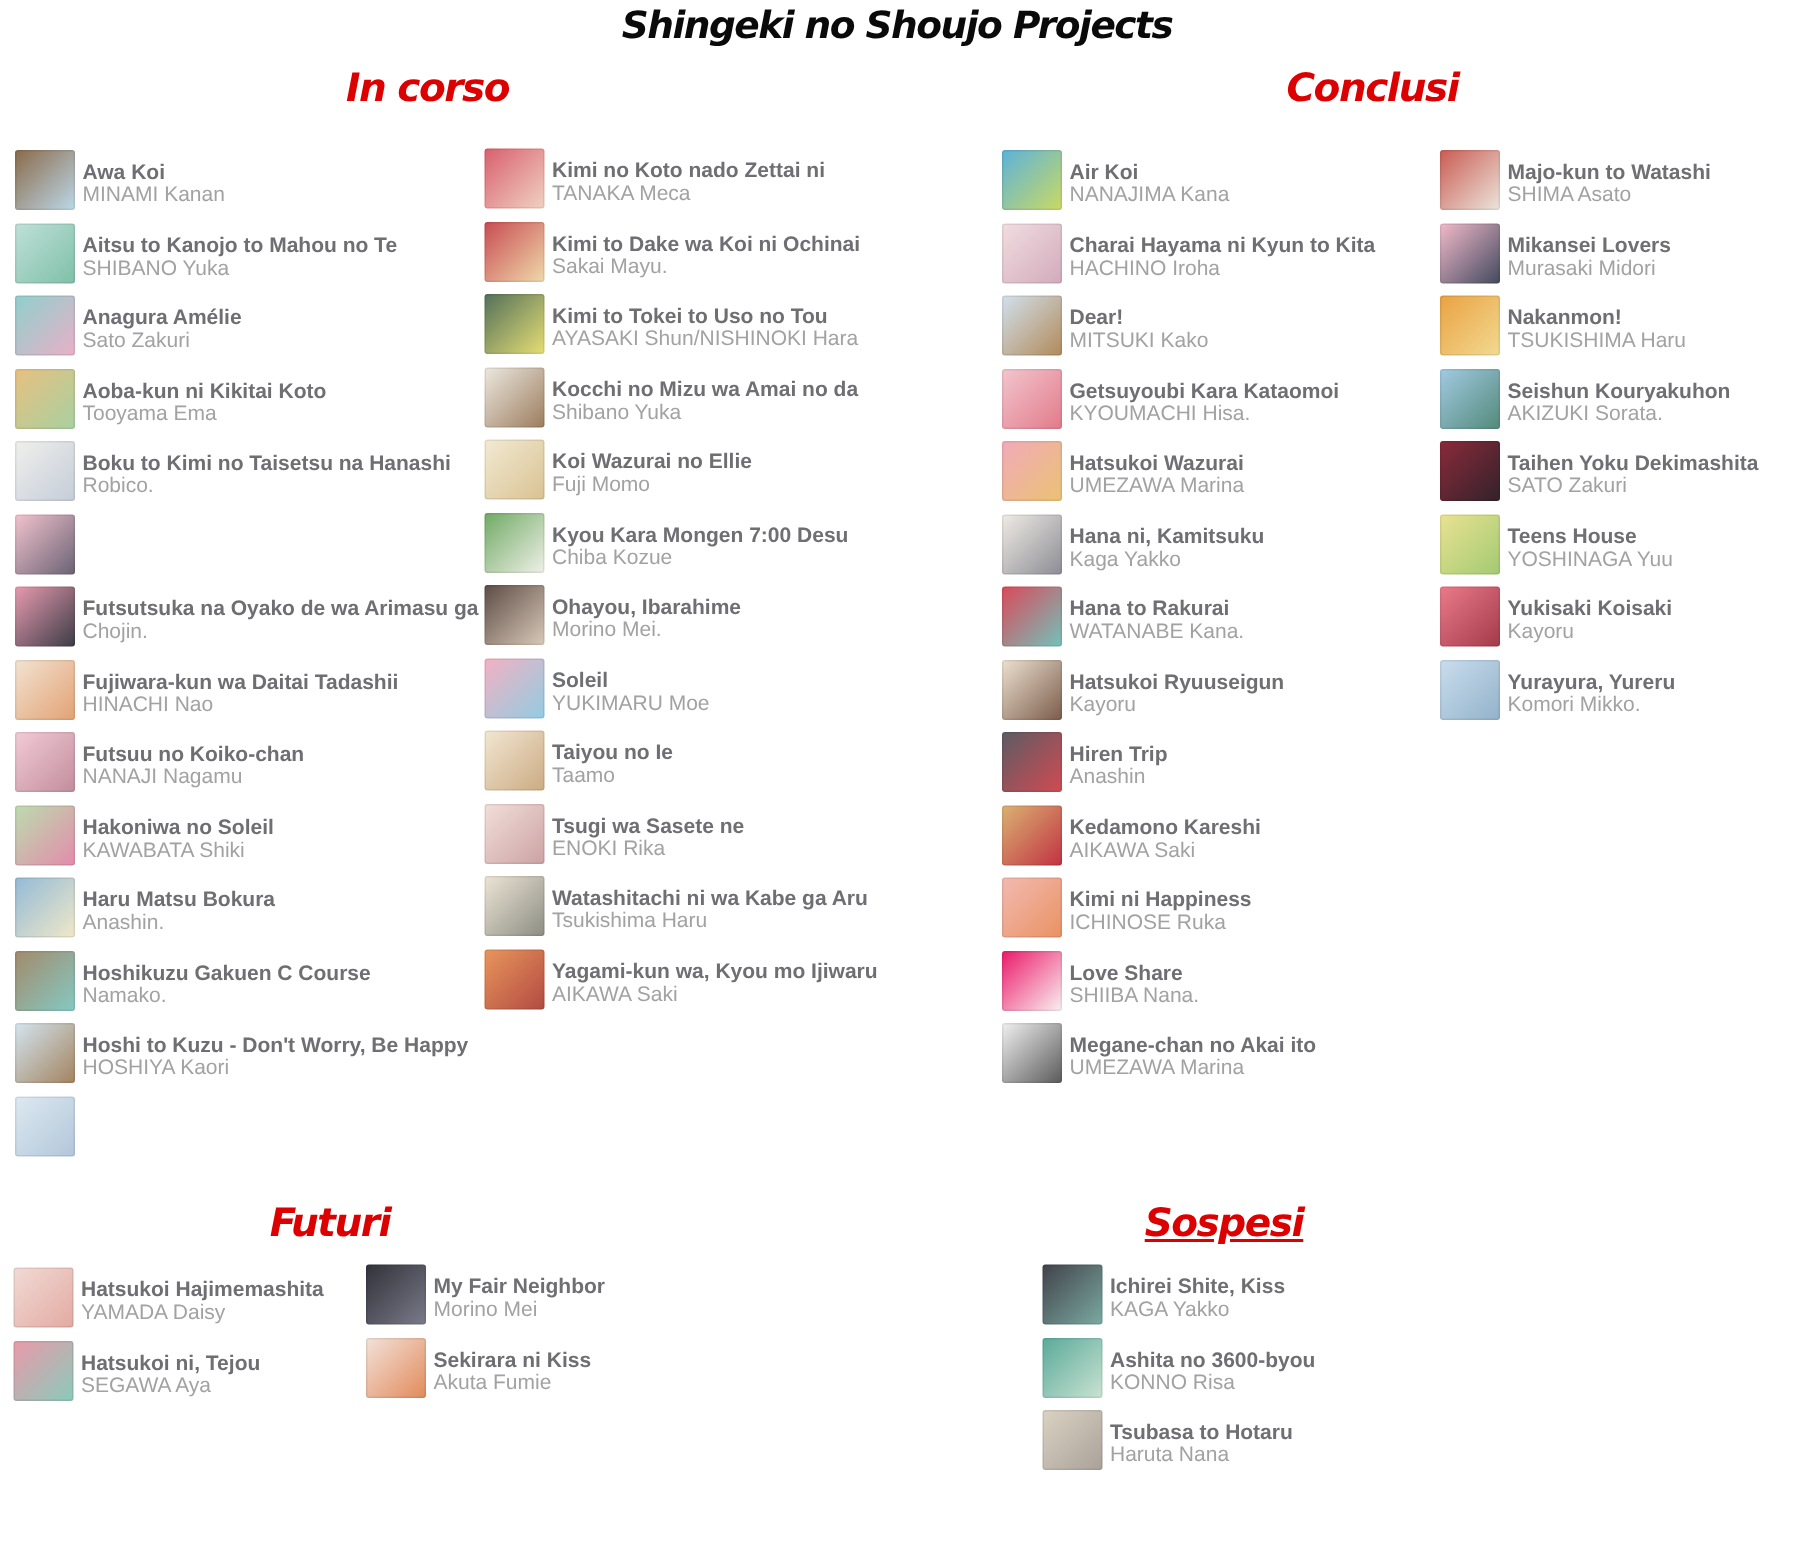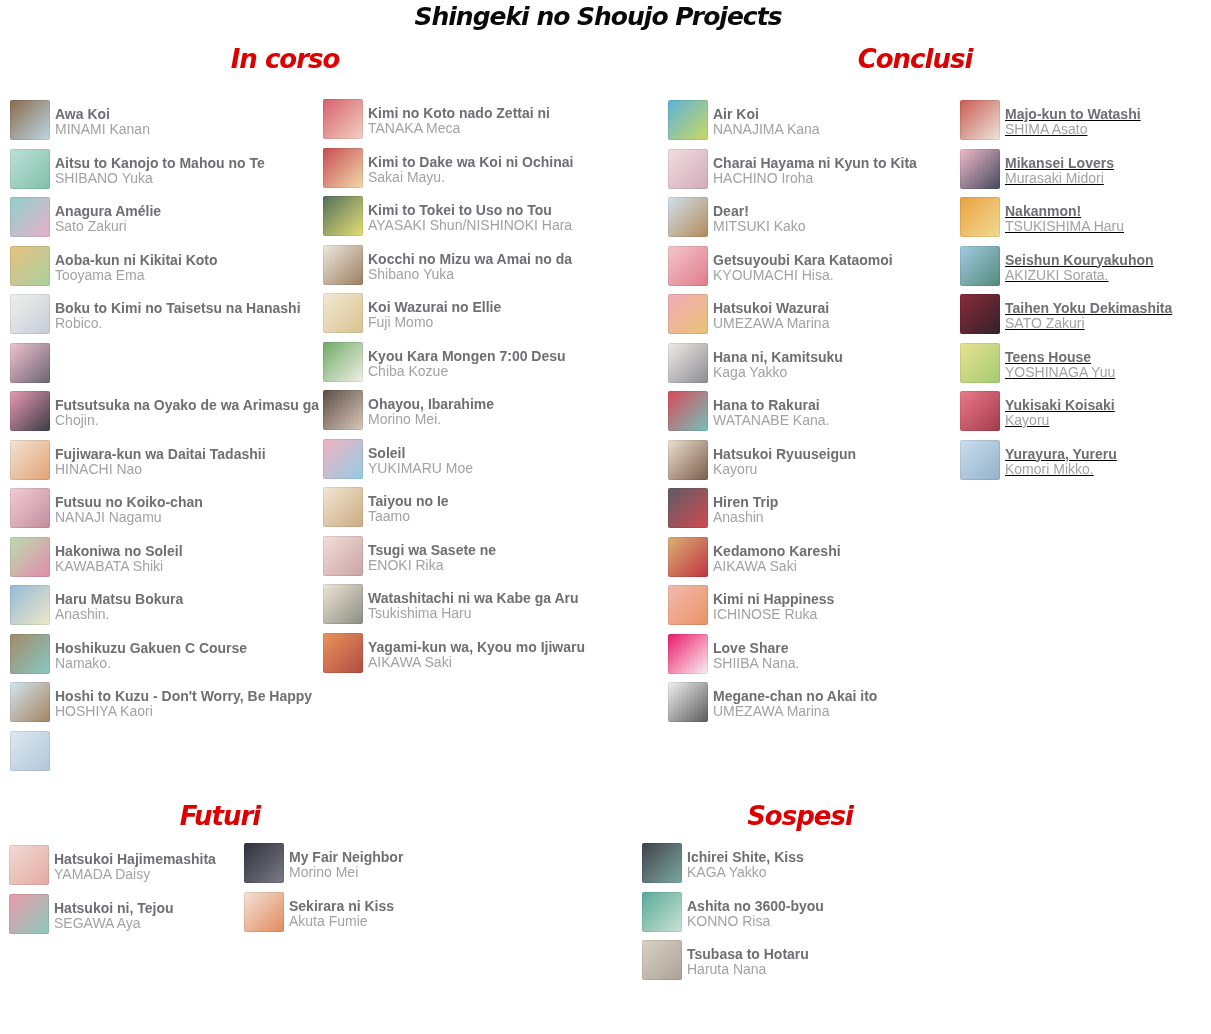--- a/index.html
+++ b/index.html
@@ -19,29 +19,29 @@
   .section-heading{
     position:absolute;margin:0;width:230px;text-align:center;
     font-family:"DejaVu Sans", sans-serif;
     font-size:26px;font-weight:bold;font-style:italic;
     letter-spacing:-1px;
     color:var(--heading-red,#dd0000);
   }
   .h-incorso{top:44px;left:170px;}
   .h-conclusi{top:44px;left:800px;}
   .h-futuri{top:801px;left:105px;}
-  .h-sospesi{top:801px;left:685px;}
+  .h-sospesi{top:801px;left:701px;text-decoration:underline;}
   .col{position:absolute;}
   .c1{left:10px;top:100px;}
   .c2{left:323px;top:99px;}
   .c3{left:668px;top:100px;}
-  .c4{left:960px;top:100px;text-decoration:underline;}
+  .c4{left:960px;top:100px;}
   .f1{left:9px;top:845px;}
   .f2{left:244px;top:843px;}
-  .s1{left:642px;top:843px;}
+  .s1{left:695px;top:843px;}
   .entry{
     display:flex;gap:5px;height:40px;margin-bottom:8.5px;
     align-items:flex-end;cursor:pointer;
   }
   .thumb{
     width:40px;height:40px;flex:0 0 40px;border-radius:2px;
     box-shadow:0 0 0 1px rgba(0,0,0,0.08) inset;
   }
   .entry-text{
     display:flex;flex-direction:column;justify-content:space-between;

